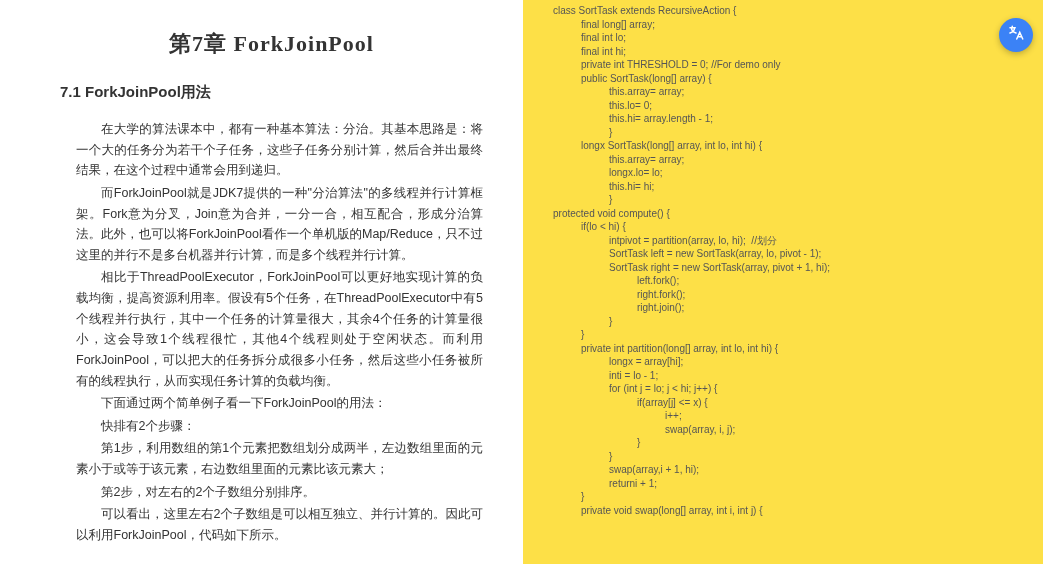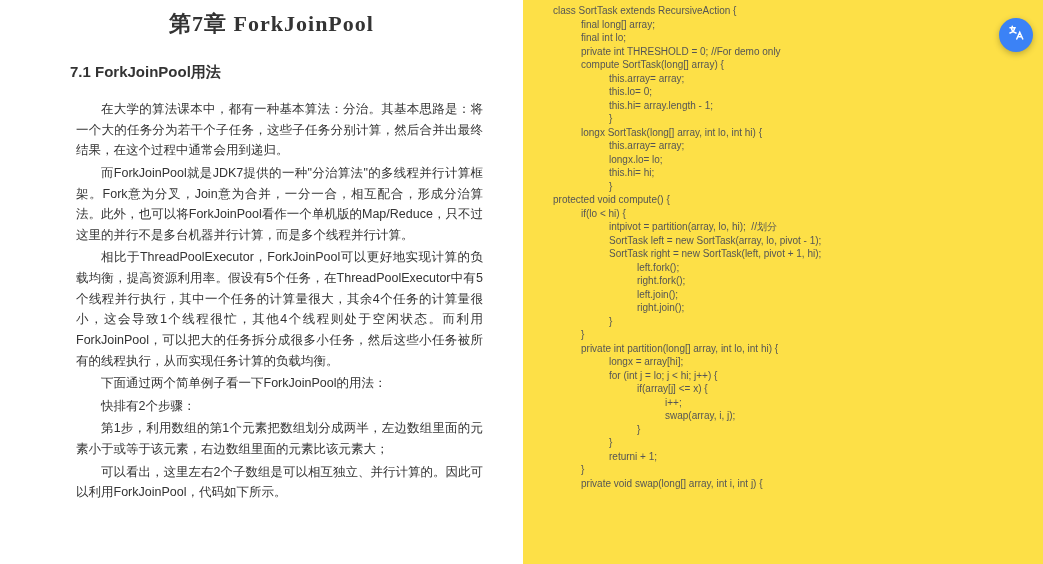--- a/index.html
+++ b/index.html
@@ -7,38 +7,37 @@
       font-family: "Microsoft YaHei", "SimSun", sans-serif;
       background: #fff;
       width: 1043px;
       height: 564px;
       display: flex;
       position: relative;
       overflow: hidden;
     }
     .left-pane {
       width: 523px;
-      padding: 6px 40px 20px 60px;
+      padding: 26px 40px 20px 60px;
       color: #333;
       font-size: 13px;
       line-height: 1.65;
     }
     .chapter-title {
       font-size: 22px;
       font-weight: 600;
       text-align: center;
       margin-bottom: 18px;
       font-family: "SimSun", serif;
       letter-spacing: 1px;
     }
     .section-title {
       font-size: 15px;
       font-weight: 600;
       margin-bottom: 14px;
-      margin-left: 10px;
     }
     .para {
       text-indent: 2em;
       margin-bottom: 2px;
       text-align: justify;
       font-size: 12.5px;
       margin-left: 16px;
     }
     .divider {
       position: absolute;
@@ -85,59 +84,62 @@
 
 <div class="left-pane">
   <h1 class="chapter-title">第7章 ForkJoinPool</h1>
   <h2 class="section-title">7.1 ForkJoinPool用法</h2>
   <p class="para">在大学的算法课本中，都有一种基本算法：分治。其基本思路是：将一个大的任务分为若干个子任务，这些子任务分别计算，然后合并出最终结果，在这个过程中通常会用到递归。</p>
   <p class="para">而ForkJoinPool就是JDK7提供的一种"分治算法"的多线程并行计算框架。Fork意为分叉，Join意为合并，一分一合，相互配合，形成分治算法。此外，也可以将ForkJoinPool看作一个单机版的Map/Reduce，只不过这里的并行不是多台机器并行计算，而是多个线程并行计算。</p>
   <p class="para">相比于ThreadPoolExecutor，ForkJoinPool可以更好地实现计算的负载均衡，提高资源利用率。假设有5个任务，在ThreadPoolExecutor中有5个线程并行执行，其中一个任务的计算量很大，其余4个任务的计算量很小，这会导致1个线程很忙，其他4个线程则处于空闲状态。而利用ForkJoinPool，可以把大的任务拆分成很多小任务，然后这些小任务被所有的线程执行，从而实现任务计算的负载均衡。</p>
   <p class="para">下面通过两个简单例子看一下ForkJoinPool的用法：</p>
   <p class="para">快排有2个步骤：</p>
   <p class="para">第1步，利用数组的第1个元素把数组划分成两半，左边数组里面的元素小于或等于该元素，右边数组里面的元素比该元素大；</p>
+  <p class="para">第2步，对左右的2个子数组分别排序。</p>
   <p class="para">可以看出，这里左右2个子数组是可以相互独立、并行计算的。因此可以利用ForkJoinPool，代码如下所示。</p>
 </div>
 
 <div class="divider"></div>
 
 <div class="right-pane">
   <div class="code-line ind0">class SortTask extends RecursiveAction {</div>
   <div class="code-line ind1">final long[] array;</div>
   <div class="code-line ind1">final int lo;</div>
+  <div class="code-line ind1">final int hi;</div>
   <div class="code-line ind1">private int THRESHOLD = 0; //For demo only</div>
-  <div class="code-line ind1">compute SortTask(long[] array) {</div>
+  <div class="code-line ind1">public SortTask(long[] array) {</div>
   <div class="code-line ind2">this.array= array;</div>
   <div class="code-line ind2">this.lo= 0;</div>
   <div class="code-line ind2">this.hi= array.length - 1;</div>
   <div class="code-line ind2">}</div>
   <div class="code-line ind1">longx SortTask(long[] array, int lo, int hi) {</div>
   <div class="code-line ind2">this.array= array;</div>
   <div class="code-line ind2">longx.lo= lo;</div>
   <div class="code-line ind2">this.hi= hi;</div>
   <div class="code-line ind2">}</div>
   <div class="code-line ind0">protected void compute() {</div>
   <div class="code-line ind1">if(lo &lt; hi) {</div>
   <div class="code-line ind2">intpivot = partition(array, lo, hi);  //划分</div>
   <div class="code-line ind2">SortTask left = new SortTask(array, lo, pivot - 1);</div>
-  <div class="code-line ind2">SortTask right = new SortTask(left, pivot + 1, hi);</div>
+  <div class="code-line ind2">SortTask right = new SortTask(array, pivot + 1, hi);</div>
   <div class="code-line ind3">left.fork();</div>
   <div class="code-line ind3">right.fork();</div>
-  <div class="code-line ind3">left.join();</div>
   <div class="code-line ind3">right.join();</div>
   <div class="code-line ind2">}</div>
   <div class="code-line ind1">}</div>
   <div class="code-line ind1">private int partition(long[] array, int lo, int hi) {</div>
   <div class="code-line ind2">longx = array[hi];</div>
+  <div class="code-line ind2">inti = lo - 1;</div>
   <div class="code-line ind2">for (int j = lo; j &lt; hi; j++) {</div>
   <div class="code-line ind3">if(array[j] &lt;= x) {</div>
   <div class="code-line ind4">i++;</div>
   <div class="code-line ind4">swap(array, i, j);</div>
   <div class="code-line ind3">}</div>
   <div class="code-line ind2">}</div>
+  <div class="code-line ind2">swap(array,i + 1, hi);</div>
   <div class="code-line ind2">returni + 1;</div>
   <div class="code-line ind1">}</div>
   <div class="code-line ind1">private void swap(long[] array, int i, int j) {</div>
 </div>
 
 <div class="fab">
   <span>
     <svg viewBox="0 0 24 24" fill="none" stroke="#fff" stroke-width="2">
       <path d="M4 5h7M7 3v2M6 5c0 3 3 6 6 7M10 5c0 3-3 6-6 7" stroke-linecap="round"></path>
       <path d="M13 20l4-9 4 9M14.5 17h5" stroke-linecap="round"></path>

